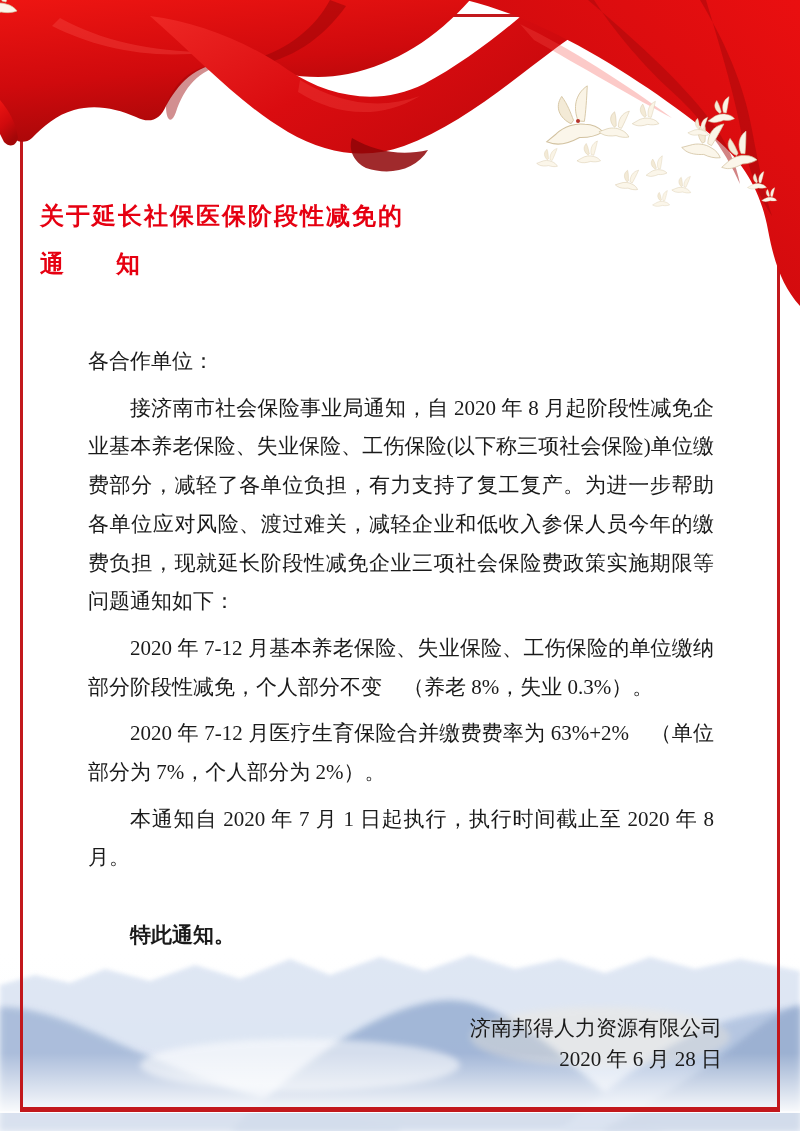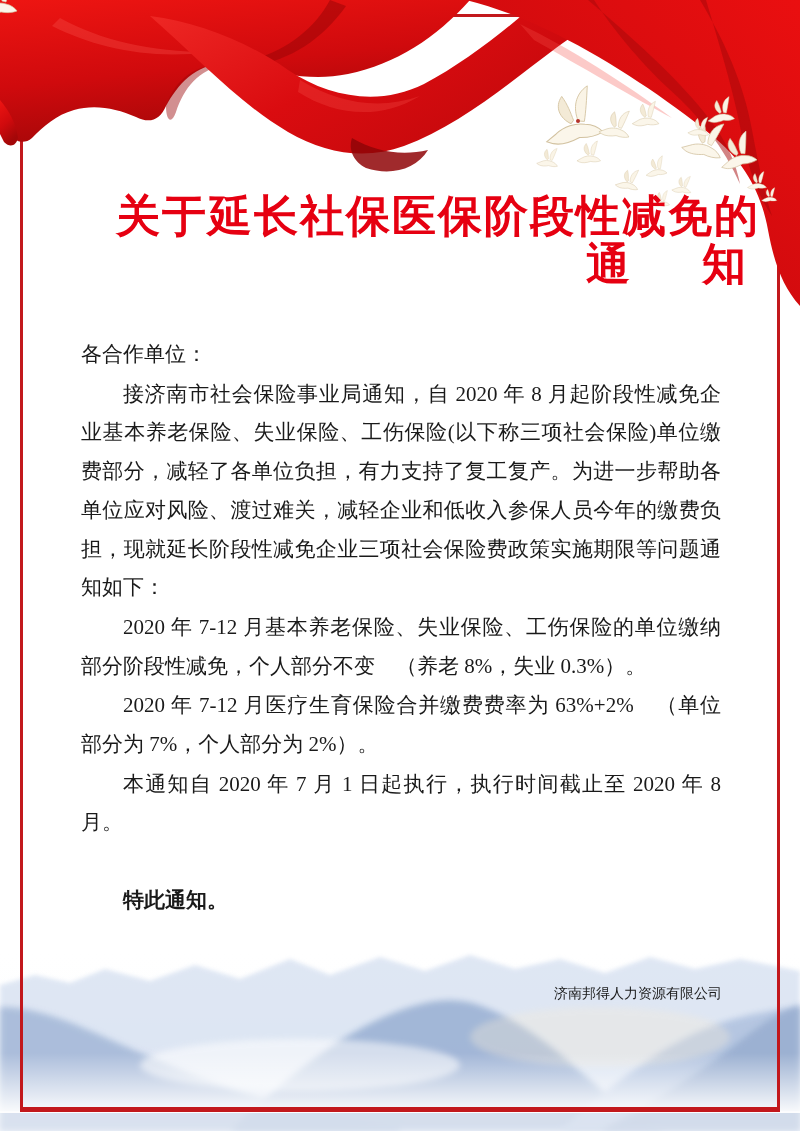--- a/index.html
+++ b/index.html
@@ -14,33 +14,33 @@
   .frame{
     left:20px;top:14px;right:20px;bottom:19px;z-index:2;
     border:3px solid #c2181c;border-bottom-width:5px;
     background:transparent;
   }
   
   .ribbon{left:0;top:0;width:800px;height:380px;z-index:3;pointer-events:none;}
   
   .content{left:0;top:0;width:800px;height:1131px;z-index:4;}
   .title{
-    position:absolute;top:192px;left:40px;width:720px;text-align:right;
+    position:absolute;top:192px;left:40px;width:720px;text-align:left;
     font-family:"Liberation Sans", sans-serif;font-weight:bold;
-    color:#e60011;font-size:44px;line-height:48px;letter-spacing:2px;
+    color:#e60011;font-size:24px;line-height:48px;letter-spacing:2px;
   }
   .title .line2{letter-spacing:14px;}
   .bodytext{
     position:absolute;top:334px;left:80px;right:78px;
     font-size:21px;line-height:38.7px;text-align:justify;
   }
-  .bodytext p{margin:1px;padding:0;}
+  .bodytext p{margin:8px;padding:0;}
   .indent{text-indent:2em;}
   .closing{margin-top:38.7px !important;font-weight:bold;}
-  .signature{margin-top:58px;text-align:right;line-height:31px;font-size:14px;}
+  .signature{margin-top:58px;text-align:right;line-height:31px;font-size:21px;}
   .signature div{white-space:nowrap;}
 </style>
 </head>
 <body>
 
 <div class="layer mountains">
   <svg width="800" height="186" viewBox="0 0 800 186" xmlns="http://www.w3.org/2000/svg">
     <defs>
       <filter id="soft1" x="-10%" y="-10%" width="120%" height="120%">
           <feGaussianBlur stdDeviation="2"></feGaussianBlur>
@@ -164,15 +164,16 @@
   <div class="bodytext">
     <p>各合作单位：</p>
     <p class="indent">接济南市社会保险事业局通知，自 2020 年 8 月起阶段性减免企业基本养老保险、失业保险、工伤保险(以下称三项社会保险)单位缴费部分，减轻了各单位负担，有力支持了复工复产。为进一步帮助各单位应对风险、渡过难关，减轻企业和低收入参保人员今年的缴费负担，现就延长阶段性减免企业三项社会保险费政策实施期限等问题通知如下：</p>
     <p class="indent">2020 年 7-12 月基本养老保险、失业保险、工伤保险的单位缴纳部分阶段性减免，个人部分不变　（养老 8%，失业 0.3%）。</p>
     <p class="indent">2020 年 7-12 月医疗生育保险合并缴费费率为 63%+2%　（单位部分为 7%，个人部分为 2%）。</p>
     <p class="indent">本通知自 2020 年 7 月 1 日起执行，执行时间截止至 2020 年 8 月。</p>
     <p class="indent closing">特此通知。</p>
 
     <div class="signature">
       <div>济南邦得人力资源有限公司</div>
+      <div>2020 年 6 月 28 日</div>
     </div>
   </div>
 </div>
 
 </body></html>

